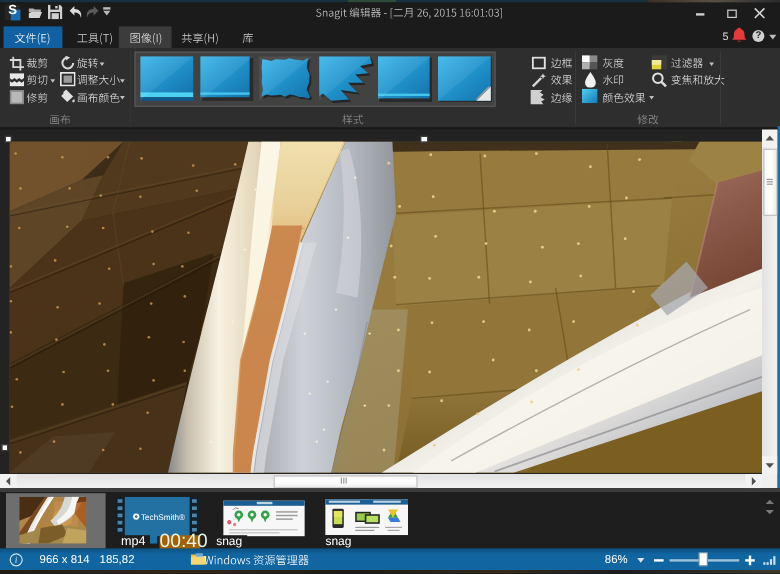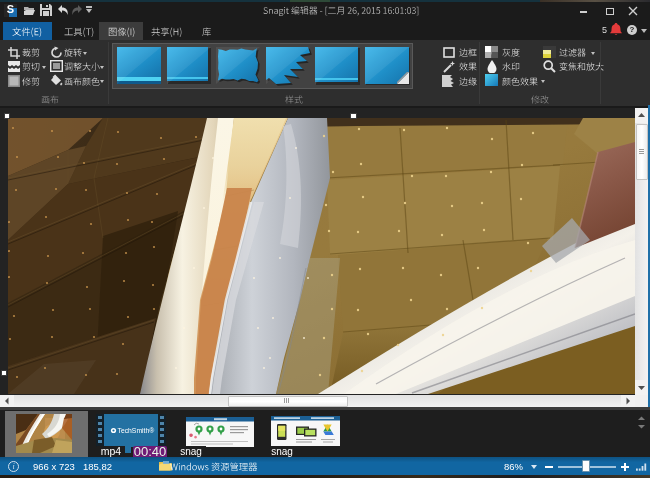--- a/index.html
+++ b/index.html
@@ -507,21 +507,21 @@
       <rect x="64" y="14" width="4" height="3"></rect>
       <rect x="64" y="20" width="4" height="3"></rect>
       <rect x="64" y="26" width="4" height="3"></rect>
 </g>
 <circle cx="17.5" cy="16.5" r="2.6" fill="#ffffff"></circle>
     <circle cx="17.5" cy="16.5" r="1.1" fill="#2371a2"></circle>
 <text x="21.5" y="19" font-family="Liberation Sans" font-size="6.8" fill="#ffffff">TechSmith®</text>
 </svg>
 <div class="abs" style="left:119px;top:446px;width:12px;height:7px;background:#2371a2"></div>
 <div class="abs" style="left:97px;top:446px;width:28px;height:11px;color:#fff;font-size:10.5px;line-height:11px;text-align:center;background:#1e1e1e">mp4</div>
-<div class="abs" style="left:133px;top:446px;width:34px;height:17px;color:#e8f5e8;font-size:13px;line-height:11px;text-align:center;background:#701a75;border-radius:2px">00:40</div>
+<div class="abs" style="left:133px;top:446px;width:34px;height:17px;color:#e8f5e8;font-size:16px;line-height:11px;text-align:center;background:#a16207;border-radius:2px">00:40</div>
 <svg class="abs" style="left:186px;top:417px" width="68" height="30" viewBox="0 0 68 30">
 <rect width="68" height="30" fill="#f7f7f7"></rect>
 <rect x="0" y="0" width="68" height="4.5" fill="#1b5f94"></rect>
 <rect x="28" y="1.2" width="13" height="2" fill="#bcd3e4"></rect>
 <g fill="#34a04a">
 <circle cx="13" cy="12" r="3.6"></circle>
       <path d="M11.4 14.5 l1.6 4 l1.6 -4 z"></path>
 <circle cx="24" cy="12" r="3.6"></circle>
       <path d="M22.4 14.5 l1.6 4 l1.6 -4 z"></path>
 <circle cx="35" cy="12" r="3.6"></circle>
@@ -570,21 +570,21 @@
       <rect x="52" y="25.5" width="10" height="1"></rect>
     </g>
 </svg>
 <div class="abs" style="left:267px;top:446px;width:30px;height:11px;color:#fff;font-size:10px;line-height:11px;text-align:center;background:#1e1e1e">snag</div>
 <svg class="abs" style="left:636px;top:414px" width="11" height="18" viewBox="0 0 11 18">
 <path d="M2 6 L5.5 2.5 L9 6 Z" fill="#787878"></path>
     <path d="M2 11 L5.5 14.5 L9 11 Z" fill="#787878"></path>
   </svg>
 <div class="abs" style="left:0;top:457px;width:650px;height:18px;background:linear-gradient(#0e5282,#1166a2 30%,#1166a2)"></div>
 <div class="abs" style="left:8px;top:460.5px;width:11px;height:11px;border:1.2px solid #cfe0ee;border-radius:50%;color:#cfe0ee;font-size:8px;font-style:italic;font-family:'Liberation Serif',serif;text-align:center;line-height:10px">i</div>
-<div class="abs" style="left:33px;top:461px;color:#fff;font-size:9.5px">966 x 723</div>
+<div class="abs" style="left:33px;top:461px;color:#fff;font-size:9.5px">966 x 814</div>
 <div class="abs" style="left:83px;top:461px;color:#fff;font-size:9.5px">185,82</div>
 <svg class="abs" style="left:159px;top:460px" width="13" height="12" viewBox="0 0 13 12">
 <path d="M0 2 h4.5 l1 1.5 h7.5 v7 h-13 z" fill="#e8c048"></path>
 <path d="M0 5 l2 -1.5 h11 l-1.5 7 h-11.5 z" fill="#f5d876"></path>
 <rect x="4" y="1" width="6" height="3" fill="#7ab0d8" opacity=".9"></rect>
 </svg>
 <svg style="position:absolute;left:170px;top:459.8px;overflow:visible" width="89" height="13" viewBox="0 -10.2 89 13">
     <path d="M1.7 0.0 0.3 -6.8H1.0L1.7 -3.0Q1.9 -2.4 2.0 -1.9Q2.1 -1.3 2.2 -0.7H2.2Q2.3 -1.3 2.5 -1.9Q2.6 -2.4 2.7 -3.0L3.7 -6.8H4.4L5.4 -3.0Q5.5 -2.4 5.6 -1.9Q5.7 -1.3 5.9 -0.7H5.9Q6.0 -1.3 6.1 -1.9Q6.2 -2.4 6.3 -3.0L7.1 -6.8H7.8L6.3 0.0H5.5L4.4 -4.4Q4.3 -4.8 4.2 -5.1Q4.1 -5.5 4.0 -5.9H4.0Q3.9 -5.5 3.8 -5.1Q3.7 -4.8 3.6 -4.4L2.5 0.0Z M9.0 0.0V-5.0H9.6V0.0ZM9.3 -6.1Q9.1 -6.1 8.9 -6.2Q8.8 -6.4 8.8 -6.6Q8.8 -6.8 8.9 -7.0Q9.1 -7.1 9.3 -7.1Q9.5 -7.1 9.6 -7.0Q9.8 -6.8 9.8 -6.6Q9.8 -6.4 9.6 -6.2Q9.5 -6.1 9.3 -6.1Z M11.4 0.0V-5.0H12.0L12.0 -4.3H12.1Q12.4 -4.6 12.8 -4.9Q13.2 -5.1 13.7 -5.1Q14.5 -5.1 14.9 -4.6Q15.3 -4.1 15.3 -3.2V0.0H14.6V-3.1Q14.6 -3.8 14.4 -4.2Q14.1 -4.5 13.6 -4.5Q13.1 -4.5 12.8 -4.3Q12.5 -4.1 12.1 -3.7V0.0Z M18.7 0.1Q18.0 0.1 17.6 -0.2Q17.1 -0.5 16.9 -1.1Q16.6 -1.7 16.6 -2.5Q16.6 -3.3 16.9 -3.9Q17.2 -4.5 17.7 -4.8Q18.2 -5.1 18.8 -5.1Q19.2 -5.1 19.6 -5.0Q19.9 -4.8 20.2 -4.5L20.2 -5.4V-7.4H20.9V0.0H20.3L20.3 -0.6H20.2Q19.9 -0.3 19.5 -0.1Q19.1 0.1 18.7 0.1ZM18.8 -0.5Q19.2 -0.5 19.5 -0.6Q19.9 -0.8 20.2 -1.2V-4.0Q19.9 -4.3 19.5 -4.4Q19.2 -4.6 18.9 -4.6Q18.4 -4.6 18.1 -4.3Q17.7 -4.0 17.5 -3.6Q17.3 -3.1 17.3 -2.5Q17.3 -1.9 17.5 -1.4Q17.7 -1.0 18.0 -0.7Q18.3 -0.5 18.8 -0.5Z M24.6 0.1Q24.0 0.1 23.4 -0.2Q22.9 -0.5 22.6 -1.1Q22.3 -1.7 22.3 -2.5Q22.3 -3.3 22.6 -3.9Q22.9 -4.5 23.4 -4.8Q24.0 -5.1 24.6 -5.1Q25.0 -5.1 25.4 -4.9Q25.8 -4.8 26.2 -4.4Q26.5 -4.1 26.7 -3.6Q26.8 -3.1 26.8 -2.5Q26.8 -1.7 26.5 -1.1Q26.2 -0.5 25.7 -0.2Q25.2 0.1 24.6 0.1ZM24.6 -0.4Q25.0 -0.4 25.4 -0.7Q25.7 -1.0 25.9 -1.4Q26.1 -1.9 26.1 -2.5Q26.1 -3.1 25.9 -3.6Q25.7 -4.0 25.4 -4.3Q25.0 -4.6 24.6 -4.6Q24.1 -4.6 23.7 -4.3Q23.4 -4.0 23.2 -3.6Q23.0 -3.1 23.0 -2.5Q23.0 -1.9 23.2 -1.4Q23.4 -1.0 23.7 -0.7Q24.1 -0.4 24.6 -0.4Z M29.0 0.0 27.6 -5.0H28.3L29.1 -2.0Q29.2 -1.6 29.3 -1.3Q29.3 -0.9 29.4 -0.6H29.5Q29.5 -0.9 29.6 -1.3Q29.7 -1.6 29.8 -2.0L30.6 -5.0H31.3L32.2 -2.0Q32.3 -1.6 32.4 -1.3Q32.5 -0.9 32.5 -0.6H32.6Q32.7 -0.9 32.7 -1.3Q32.8 -1.6 32.9 -2.0L33.7 -5.0H34.4L33.0 0.0H32.1L31.4 -2.9Q31.3 -3.2 31.2 -3.6Q31.1 -3.9 31.0 -4.3H30.9Q30.9 -3.9 30.8 -3.6Q30.7 -3.2 30.6 -2.9L29.8 0.0Z M36.8 0.1Q36.2 0.1 35.8 -0.1Q35.3 -0.3 34.9 -0.6L35.3 -1.0Q35.6 -0.8 36.0 -0.6Q36.3 -0.4 36.8 -0.4Q37.3 -0.4 37.6 -0.7Q37.9 -0.9 37.9 -1.3Q37.9 -1.6 37.7 -1.8Q37.5 -2.0 37.3 -2.1Q37.0 -2.2 36.7 -2.3Q36.3 -2.4 36.0 -2.6Q35.7 -2.8 35.4 -3.1Q35.2 -3.3 35.2 -3.7Q35.2 -4.1 35.4 -4.4Q35.6 -4.8 36.0 -4.9Q36.3 -5.1 36.9 -5.1Q37.3 -5.1 37.7 -5.0Q38.1 -4.8 38.4 -4.6L38.0 -4.1Q37.8 -4.3 37.5 -4.5Q37.2 -4.6 36.9 -4.6Q36.4 -4.6 36.1 -4.3Q35.9 -4.1 35.9 -3.8Q35.9 -3.5 36.0 -3.4Q36.2 -3.2 36.4 -3.1Q36.7 -3.0 37.0 -2.9Q37.2 -2.7 37.5 -2.6Q37.8 -2.5 38.0 -2.3Q38.3 -2.2 38.4 -1.9Q38.5 -1.7 38.5 -1.3Q38.5 -0.9 38.3 -0.6Q38.1 -0.3 37.7 -0.1Q37.3 0.1 36.8 0.1Z M41.8 -7.0 42.1 -7.4Q42.4 -7.3 42.8 -7.1Q43.2 -7.0 43.5 -6.8Q43.8 -6.6 44.0 -6.5L43.8 -6.0Q43.5 -6.2 43.2 -6.4Q42.9 -6.6 42.5 -6.7Q42.1 -6.9 41.8 -7.0ZM41.4 -4.5Q41.9 -4.7 42.6 -4.9Q43.3 -5.1 44.1 -5.4L44.2 -4.9Q43.5 -4.7 42.8 -4.4Q42.1 -4.2 41.6 -4.0ZM45.5 -7.8 46.0 -7.7Q45.8 -7.1 45.4 -6.5Q45.0 -5.9 44.4 -5.4Q44.3 -5.5 44.3 -5.5Q44.2 -5.6 44.1 -5.6Q44.1 -5.7 44.0 -5.7Q44.6 -6.2 45.0 -6.7Q45.3 -7.3 45.5 -7.8ZM45.4 -6.9H49.0V-6.4H45.1ZM48.9 -6.9H49.0L49.1 -6.9L49.5 -6.8Q49.3 -6.4 49.1 -6.1Q48.9 -5.7 48.7 -5.4L48.2 -5.6Q48.4 -5.8 48.6 -6.2Q48.8 -6.5 48.9 -6.8ZM42.7 -3.4H48.6V-0.9H48.0V-2.9H43.3V-0.8H42.7ZM45.4 -2.6H46.0Q45.9 -1.9 45.6 -1.4Q45.4 -0.8 44.9 -0.4Q44.4 0.0 43.6 0.3Q42.9 0.6 41.7 0.7Q41.7 0.7 41.6 0.6Q41.6 0.5 41.6 0.4Q41.5 0.3 41.5 0.3Q42.6 0.1 43.3 -0.1Q44.0 -0.3 44.5 -0.7Q44.9 -1.1 45.1 -1.5Q45.3 -2.0 45.4 -2.6ZM45.8 -0.8 46.1 -1.2Q46.5 -1.1 47.0 -0.9Q47.5 -0.7 48.0 -0.5Q48.5 -0.3 48.9 -0.1Q49.3 0.0 49.6 0.2L49.3 0.7Q49.0 0.5 48.6 0.3Q48.2 0.1 47.7 -0.1Q47.2 -0.3 46.7 -0.4Q46.2 -0.6 45.8 -0.8ZM46.7 -6.7H47.2Q47.1 -6.2 46.9 -5.7Q46.7 -5.3 46.3 -4.9Q46.0 -4.5 45.5 -4.2Q45.0 -3.9 44.3 -3.7Q44.2 -3.8 44.1 -3.9Q44.0 -4.0 44.0 -4.1Q44.6 -4.3 45.1 -4.5Q45.6 -4.8 45.9 -5.1Q46.2 -5.5 46.4 -5.9Q46.6 -6.2 46.7 -6.7ZM46.9 -6.0Q47.2 -5.6 47.6 -5.2Q48.0 -4.8 48.6 -4.6Q49.1 -4.3 49.7 -4.2Q49.7 -4.1 49.6 -4.0Q49.5 -3.8 49.4 -3.7Q48.8 -3.9 48.2 -4.2Q47.7 -4.5 47.2 -4.9Q46.8 -5.4 46.5 -5.9Z M53.6 -7.3H59.1V-6.8H53.6ZM53.4 -7.3H54.0V-4.8Q54.0 -4.2 53.9 -3.5Q53.9 -2.8 53.7 -2.0Q53.6 -1.3 53.4 -0.6Q53.1 0.1 52.7 0.7Q52.7 0.6 52.6 0.6Q52.5 0.5 52.4 0.4Q52.3 0.4 52.3 0.4Q52.6 -0.2 52.9 -0.9Q53.1 -1.5 53.2 -2.2Q53.3 -2.9 53.4 -3.6Q53.4 -4.2 53.4 -4.8ZM55.1 -3.9V-2.9H58.2V-3.9ZM55.1 -5.2V-4.3H58.2V-5.2ZM54.6 -5.7H58.7V-2.5H54.6ZM55.0 -1.9 55.5 -1.8Q55.3 -1.4 55.1 -1.1Q54.9 -0.7 54.7 -0.4Q54.5 -0.1 54.2 0.1Q54.2 0.1 54.1 0.0Q54.0 -0.0 53.9 -0.1Q53.9 -0.1 53.8 -0.2Q54.1 -0.5 54.4 -1.0Q54.8 -1.4 55.0 -1.9ZM57.6 -1.8 58.1 -2.0Q58.3 -1.7 58.5 -1.4Q58.7 -1.0 58.9 -0.7Q59.1 -0.4 59.2 -0.2L58.7 0.0Q58.6 -0.2 58.4 -0.5Q58.2 -0.8 58.0 -1.2Q57.8 -1.5 57.6 -1.8ZM56.3 -6.6 56.9 -6.5Q56.8 -6.2 56.7 -5.9Q56.5 -5.6 56.4 -5.4L56.0 -5.5Q56.1 -5.7 56.2 -6.1Q56.3 -6.4 56.3 -6.6ZM56.3 -2.7H56.8V0.1Q56.8 0.3 56.8 0.4Q56.7 0.6 56.6 0.6Q56.4 0.7 56.1 0.7Q55.8 0.7 55.3 0.7Q55.3 0.6 55.2 0.5Q55.2 0.3 55.1 0.2Q55.5 0.2 55.8 0.2Q56.1 0.2 56.2 0.2Q56.3 0.2 56.3 0.1ZM51.1 -7.3 51.4 -7.7Q51.7 -7.5 52.0 -7.3Q52.3 -7.1 52.5 -7.0Q52.8 -6.8 53.0 -6.6L52.7 -6.2Q52.5 -6.3 52.2 -6.5Q51.9 -6.7 51.6 -6.9Q51.4 -7.1 51.1 -7.3ZM50.6 -4.8 51.0 -5.2Q51.2 -5.0 51.5 -4.9Q51.8 -4.7 52.1 -4.5Q52.4 -4.4 52.5 -4.2L52.2 -3.8Q52.0 -3.9 51.8 -4.1Q51.5 -4.3 51.2 -4.5Q50.9 -4.6 50.6 -4.8ZM50.9 0.3Q51.1 -0.1 51.3 -0.6Q51.6 -1.1 51.8 -1.7Q52.1 -2.2 52.3 -2.7L52.7 -2.4Q52.6 -1.9 52.3 -1.4Q52.1 -0.9 51.8 -0.4Q51.6 0.2 51.3 0.6Z M62.0 -0.1H67.0V0.4H62.0ZM60.6 -5.2H68.0V-3.7H67.4V-4.7H61.1V-3.7H60.6ZM61.9 -4.1H66.9V-2.3H61.9V-2.7H66.3V-3.6H61.9ZM61.9 -1.6H67.4V0.7H66.8V-1.1H61.9ZM61.6 -4.1H62.1V0.7H61.6ZM63.7 -5.8 64.2 -5.9Q64.3 -5.7 64.5 -5.5Q64.6 -5.2 64.6 -5.0L64.1 -4.9Q64.0 -5.1 63.9 -5.3Q63.8 -5.6 63.7 -5.8ZM61.0 -7.0H64.0V-6.6H61.0ZM64.9 -7.0H68.3V-6.6H64.9ZM61.1 -7.8 61.7 -7.7Q61.5 -7.0 61.2 -6.4Q60.8 -5.8 60.5 -5.4Q60.4 -5.4 60.3 -5.5Q60.3 -5.5 60.2 -5.6Q60.1 -5.6 60.0 -5.7Q60.4 -6.1 60.7 -6.6Q61.0 -7.2 61.1 -7.8ZM65.0 -7.8 65.6 -7.7Q65.4 -7.1 65.2 -6.6Q64.9 -6.1 64.6 -5.7Q64.5 -5.8 64.5 -5.8Q64.4 -5.9 64.3 -5.9Q64.2 -6.0 64.1 -6.0Q64.4 -6.3 64.7 -6.8Q64.9 -7.3 65.0 -7.8ZM61.9 -6.7 62.3 -6.8Q62.5 -6.6 62.7 -6.2Q62.8 -5.9 62.9 -5.7L62.4 -5.5Q62.4 -5.8 62.2 -6.1Q62.1 -6.4 61.9 -6.7ZM65.8 -6.6 66.3 -6.8Q66.5 -6.5 66.7 -6.2Q66.9 -5.9 67.0 -5.7L66.6 -5.5Q66.5 -5.7 66.3 -6.0Q66.1 -6.4 65.8 -6.6Z M73.2 -5.1V-3.7H76.8V-5.1ZM73.2 -6.8V-5.5H76.8V-6.8ZM72.6 -7.3H77.4V-3.2H72.6ZM72.5 -2.0H77.5V-1.5H72.5ZM71.8 -0.1H77.8V0.4H71.8ZM69.3 -7.1H72.1V-6.6H69.3ZM69.4 -4.4H72.0V-3.9H69.4ZM69.2 -0.9Q69.6 -1.0 70.0 -1.1Q70.5 -1.3 71.0 -1.4Q71.6 -1.6 72.1 -1.8L72.2 -1.3Q71.4 -1.0 70.7 -0.7Q70.0 -0.5 69.4 -0.3ZM70.5 -6.9H71.0V-1.1L70.5 -1.0ZM74.7 -7.1H75.2V-3.5H75.3V0.1H74.7V-3.5H74.7Z M79.9 -6.9V-5.4H81.6V-6.9ZM79.4 -7.4H82.2V-4.9H79.4ZM83.9 -6.9V-5.4H85.7V-6.9ZM83.3 -7.4H86.3V-4.9H83.3ZM78.7 -3.9H87.0V-3.4H78.7ZM79.6 -0.1H81.9V0.4H79.6ZM83.6 -0.1H86.0V0.4H83.6ZM83.9 -3.8Q84.2 -3.4 84.7 -3.0Q85.3 -2.6 85.9 -2.4Q86.5 -2.1 87.1 -1.9Q87.1 -1.9 87.0 -1.8Q86.9 -1.7 86.9 -1.7Q86.8 -1.6 86.8 -1.5Q86.2 -1.7 85.5 -2.0Q84.9 -2.3 84.3 -2.7Q83.8 -3.1 83.4 -3.6ZM79.4 -2.1H82.2V0.7H81.6V-1.6H79.9V0.7H79.4ZM83.3 -2.1H86.3V0.7H85.7V-1.6H83.9V0.7H83.3ZM82.3 -4.9 82.8 -4.8Q82.5 -4.2 82.0 -3.6Q81.4 -2.9 80.6 -2.4Q79.8 -1.8 78.8 -1.4Q78.8 -1.5 78.7 -1.5Q78.6 -1.6 78.6 -1.7Q78.5 -1.8 78.5 -1.8Q79.5 -2.2 80.2 -2.7Q81.0 -3.2 81.5 -3.8Q82.0 -4.4 82.3 -4.9ZM83.9 -4.5 84.2 -4.8Q84.5 -4.7 84.9 -4.5Q85.3 -4.3 85.5 -4.1L85.2 -3.8Q85.0 -4.0 84.6 -4.2Q84.2 -4.4 83.9 -4.5Z" fill="#ffffff"></path>
   </svg>
 <div class="abs" style="left:504px;top:461px;color:#fff;font-size:9.5px">86%</div>

